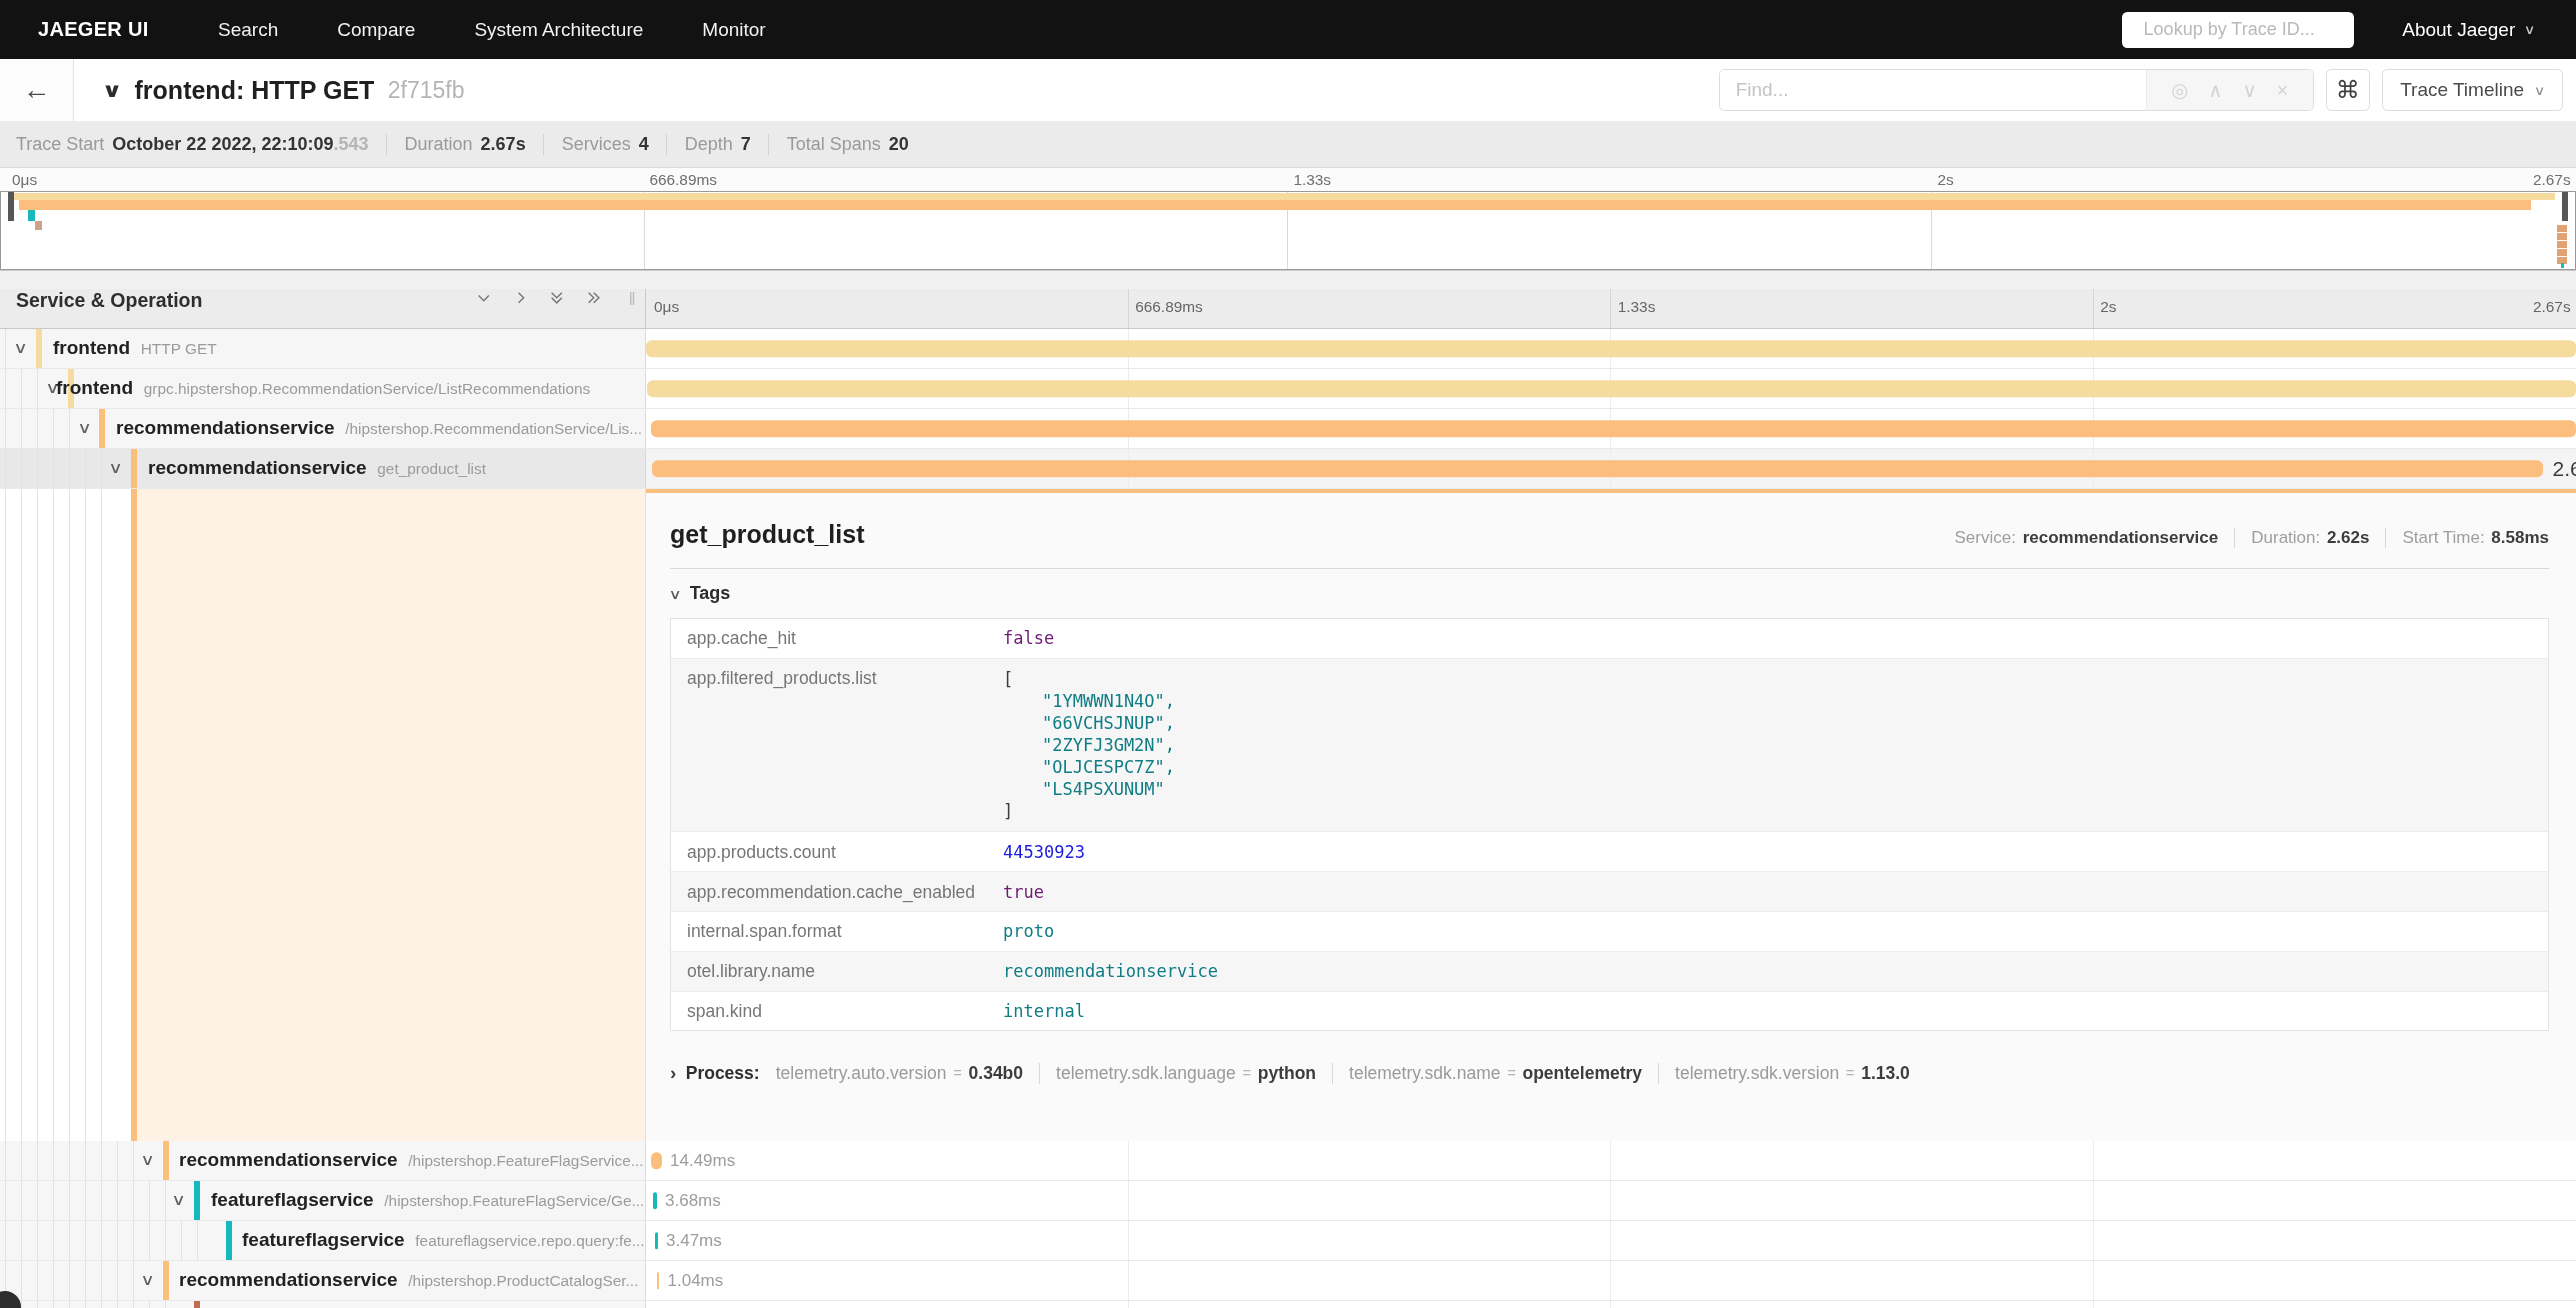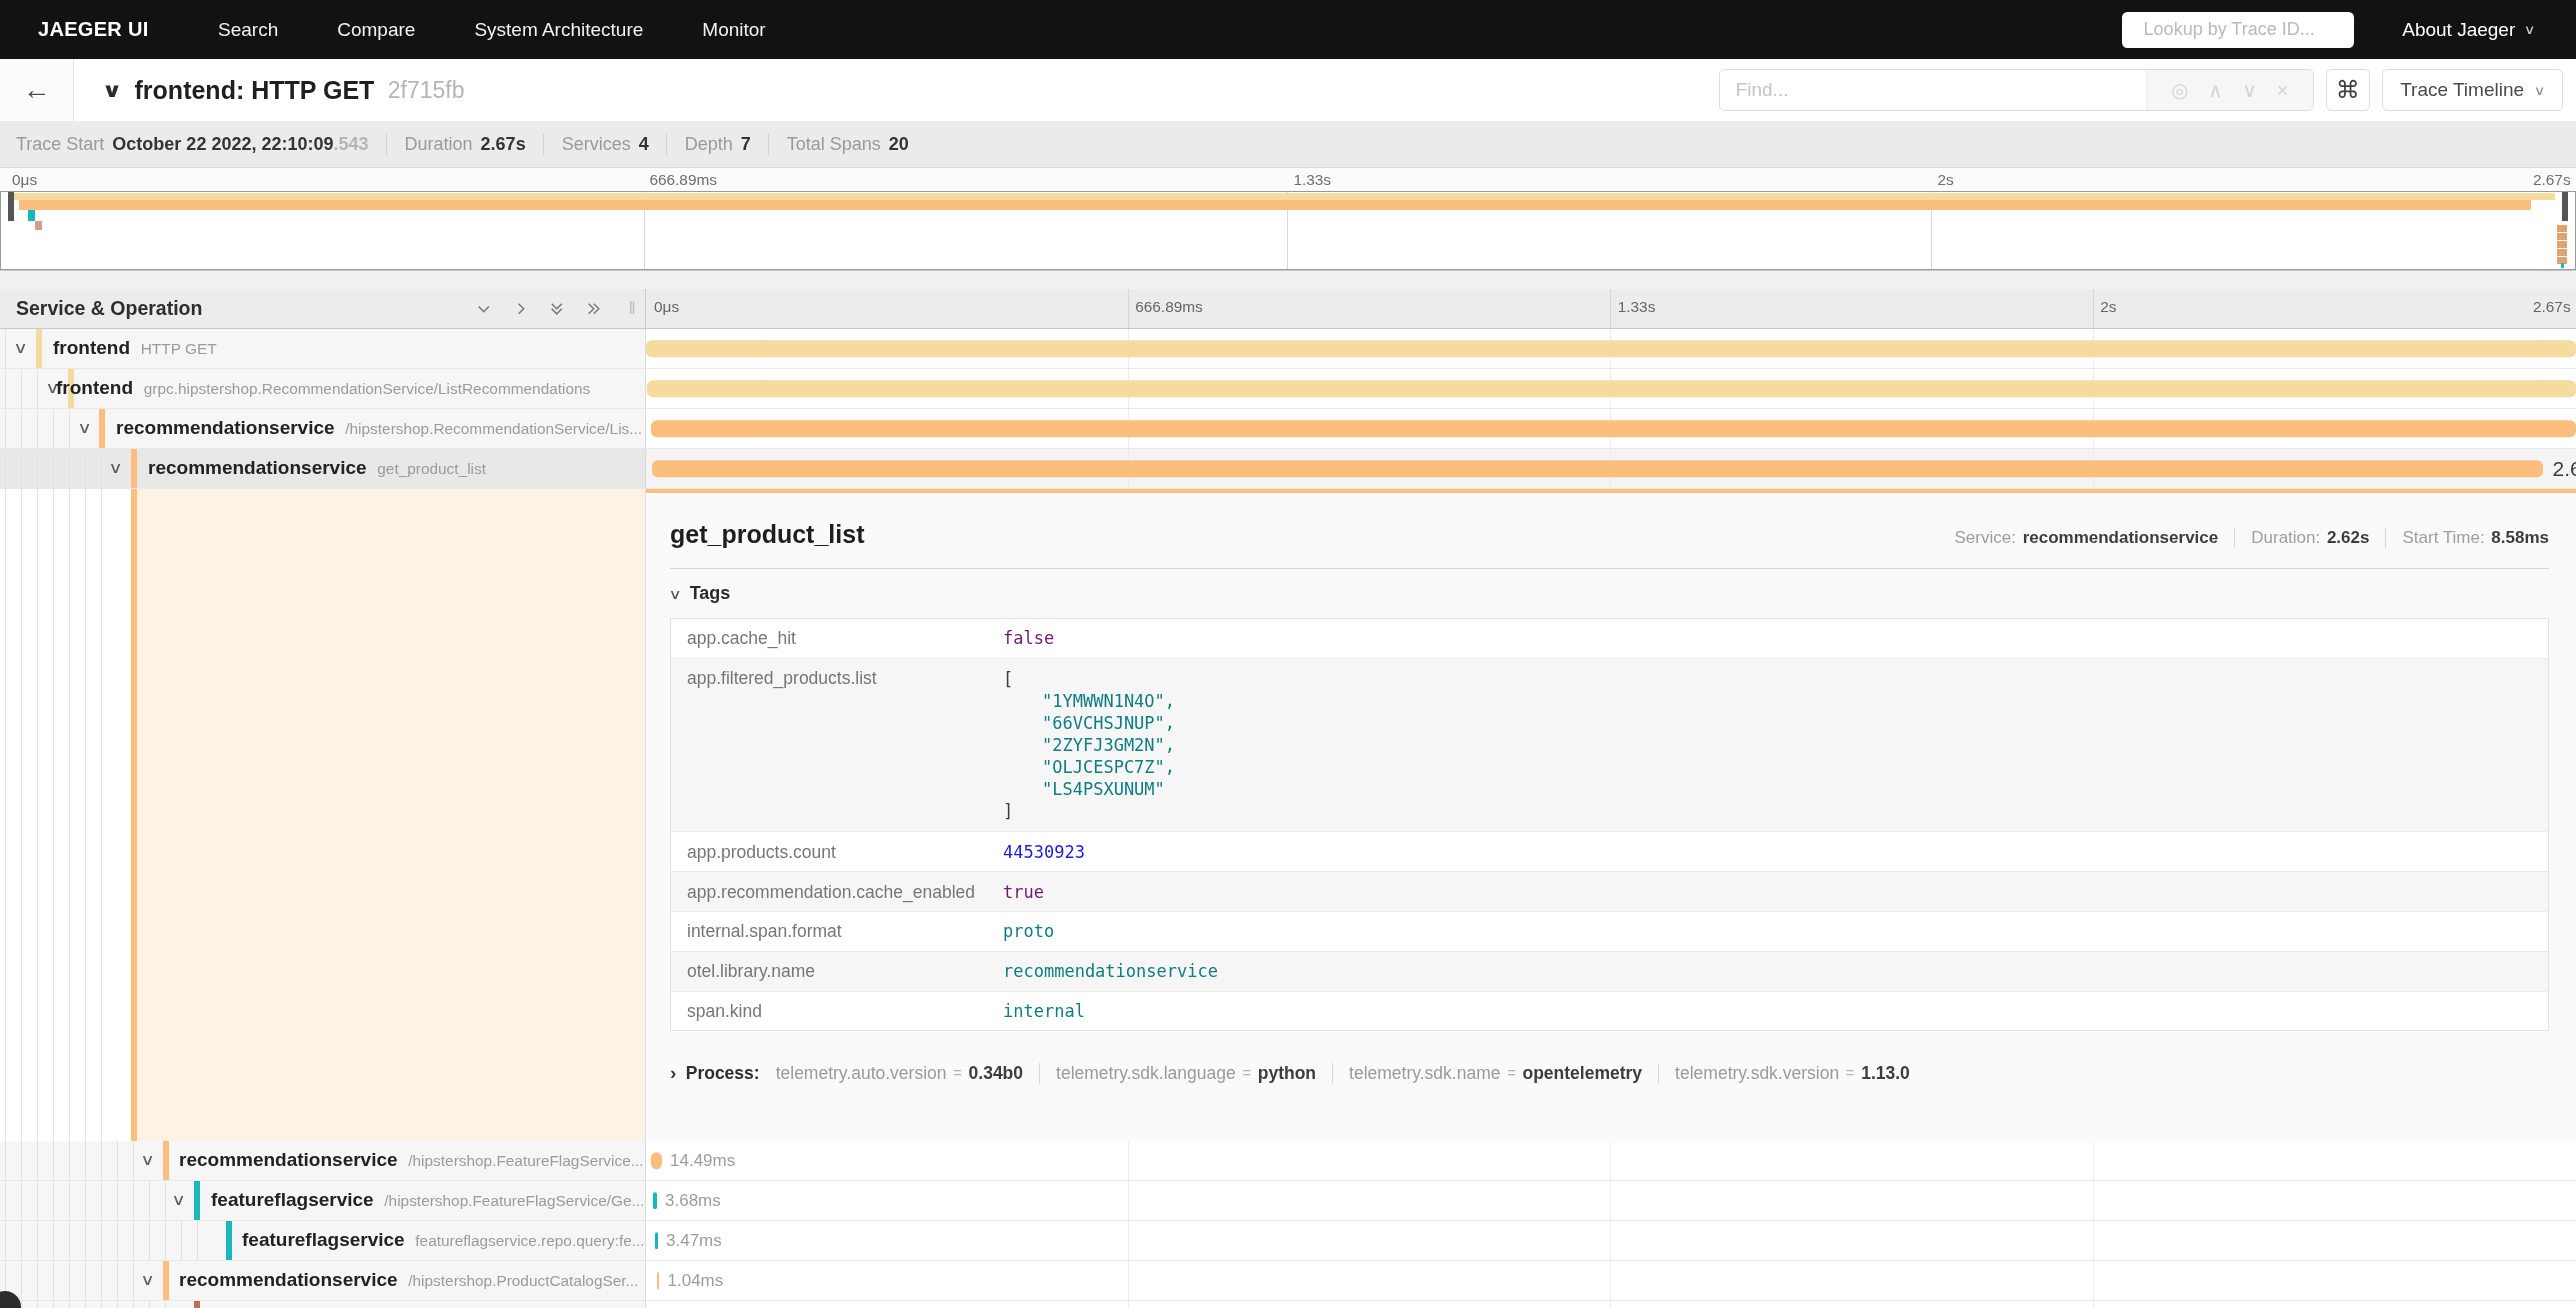--- a/index.html
+++ b/index.html
@@ -53,21 +53,21 @@
   .minimap{position:absolute;left:0;top:191px;width:100%;height:79px;background:#fff;border:1.3px solid #9a9a9a;
     background-image:linear-gradient(#d9d9d9,#d9d9d9),linear-gradient(#d9d9d9,#d9d9d9),linear-gradient(#d9d9d9,#d9d9d9);
     background-size:1.3px 100%;background-repeat:no-repeat;background-position:25% 0,50% 0,75% 0;}
   #mini-canvas{position:relative;width:100%;height:100%;}
   .mini-bar{position:absolute;}
   .mini-handle{position:absolute;top:0;width:6px;height:29px;background:#565656;cursor:col-resize;}
   .mini-gap{position:absolute;left:0;top:270px;width:100%;height:19px;background:#f1f1f1;border-top:0.7px solid #c9c9c9;}
 
   
   .grid-header{position:absolute;left:0;top:289px;width:100%;height:40px;background:#ececec;border-bottom:0.7px solid #c9c9c9;display:flex;}
-  .gh-name{width:646px;flex:none;position:relative;border-right:0.7px solid #c9c9c9;display:flex;align-items:center;}
+  .gh-name{width:646px;flex:none;position:relative;border-right:0.7px solid #c9c9c9;display:flex;}
   .gh-title{font-size:19.5px;font-weight:bold;color:#2e2e2e;margin-left:16px;}
   .gh-icons{position:absolute;right:43px;display:flex;gap:19px;align-items:center;}
   .gh-icons svg{cursor:pointer;}
   .gh-grip{position:absolute;right:9.4px;color:#bdbdbd;font-size:17.5px;cursor:col-resize;}
   .gh-timeline{flex:1;position:relative;
     background-image:linear-gradient(#d6d6d6,#d6d6d6),linear-gradient(#d6d6d6,#d6d6d6),linear-gradient(#d6d6d6,#d6d6d6);
     background-size:1.3px 100%;background-repeat:no-repeat;background-position:25% 0,50% 0,75% 0;}
   .gh-timeline .tick{position:absolute;top:9.4px;font-size:15.4px;color:#666;}
   .gh-timeline .tick-0{left:8px;}
   .gh-timeline .tick-1{left:calc(25% + 6.7px);}

